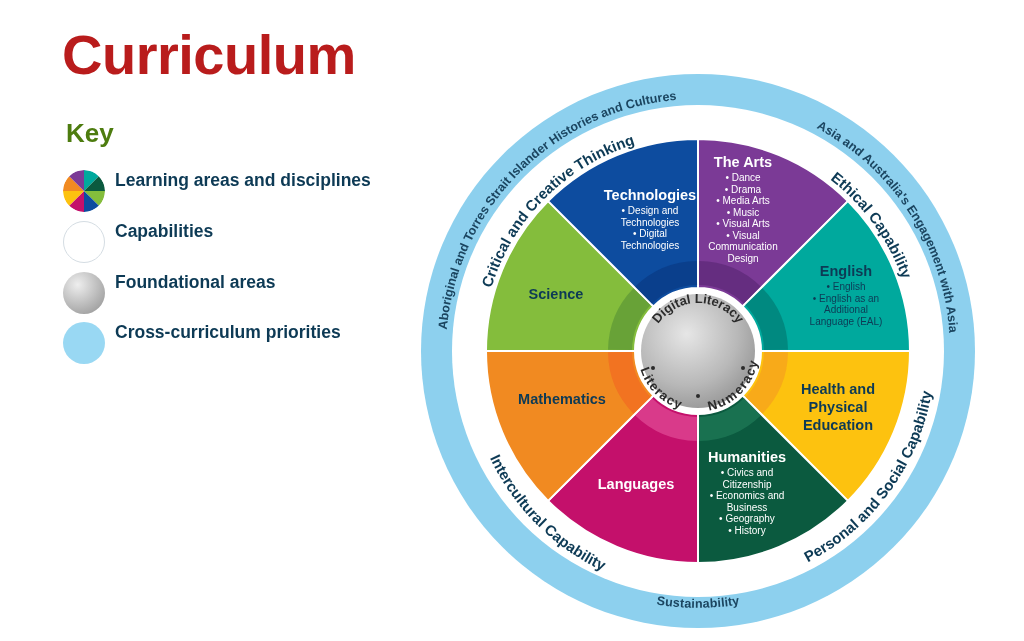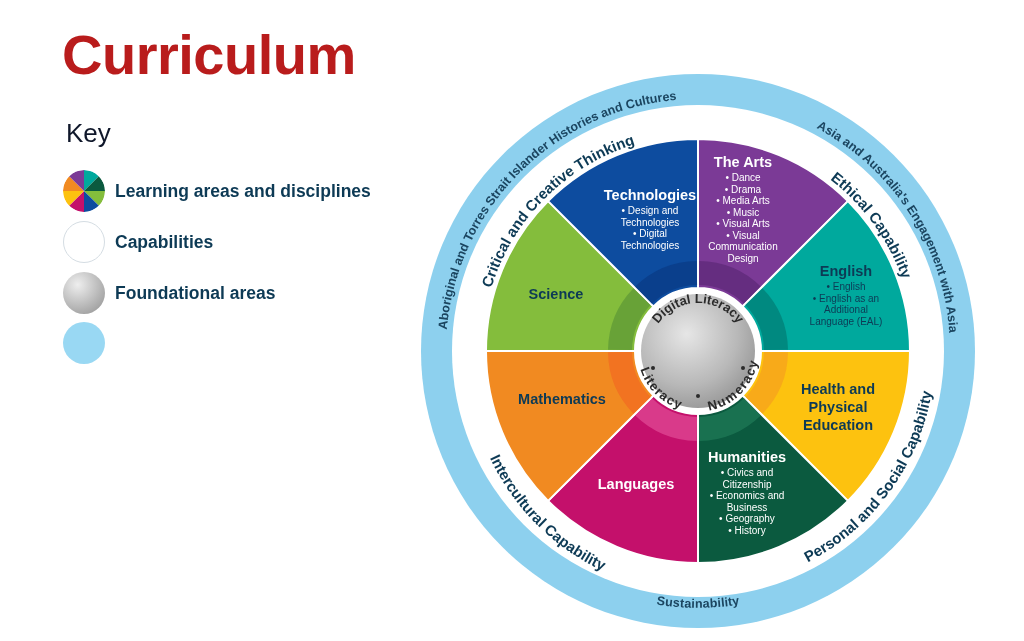--- a/index.html
+++ b/index.html
@@ -1,22 +1,22 @@
 <!DOCTYPE html>
 <html><head>
 <meta charset="utf-8">
 <style>
   html, body { margin: 0; padding: 0; background: #ffffff; }
   body { width: 1024px; height: 641px; position: relative; overflow: hidden;
          font-family: "Liberation Sans", "DejaVu Sans", sans-serif; color: #0d3a55; }
   .title { position: absolute; left: 62px; top: 22px; font-size: 56px; font-weight: bold;
            color: #b91c1c; letter-spacing: -0.5px; margin: 0; }
-  .key-title { position: absolute; left: 66px; top: 118px; font-size: 26px; font-weight: normal; color: #0f172a; margin: 0; }
+  .key-title { position: absolute; left: 66px; top: 118px; font-size: 26px; font-weight: bold; color: #4d7c0f; margin: 0; }
   .legend { position: absolute; left: 63px; top: 170px; }
-  .legend-item { position: absolute; left: 0; display: flex; align-items: center; }
+  .legend-item { position: absolute; left: 0; display: flex; }
   .legend-item .sw { width: 42px; height: 42px; border-radius: 50%; flex: 0 0 42px; }
   .legend-item .lbl { margin-left: 10px; font-size: 17.5px; font-weight: bold; color: #0d3a55; white-space: nowrap; }
   .sw-cap { background: #fff; border: 1px solid #d5dde3; box-sizing: border-box; }
   .sw-found { background: radial-gradient(circle at 35% 30%, #eeeeee 0%, #b9b9b9 55%, #8e8e8e 100%); }
   .sw-cross { background: #99d8f3; }
   svg#wheel { position: absolute; left: 0; top: 0; }
   .seg-title { font-weight: bold; font-size: 14.5px; }
   .seg-sub { font-size: 10px; }
   .ring-text { font-size: 12.5px; font-weight: bold; fill: #1b4560; }
   .cap-text { font-size: 15px; font-weight: bold; fill: #0d3a55; }
@@ -45,20 +45,21 @@
   <div class="legend-item" style="top:51px">
     <span class="sw sw-cap"></span>
     <span class="lbl">Capabilities</span>
   </div>
   <div class="legend-item" style="top:102px">
     <span class="sw sw-found"></span>
     <span class="lbl">Foundational areas</span>
   </div>
   <div class="legend-item" style="top:152px">
     <span class="sw sw-cross"></span>
+    <span class="lbl">Cross-curriculum priorities</span>
   </div>
 </div>
 
 <svg id="wheel" width="1024" height="641" viewBox="0 0 1024 641">
   <defs>
     <radialGradient id="greyGrad" cx="40%" cy="35%" r="75%">
       <stop offset="0%" stop-color="#e6e6e6"></stop>
       <stop offset="60%" stop-color="#b8b8b8"></stop>
       <stop offset="100%" stop-color="#8f8f8f"></stop>
     </radialGradient>

